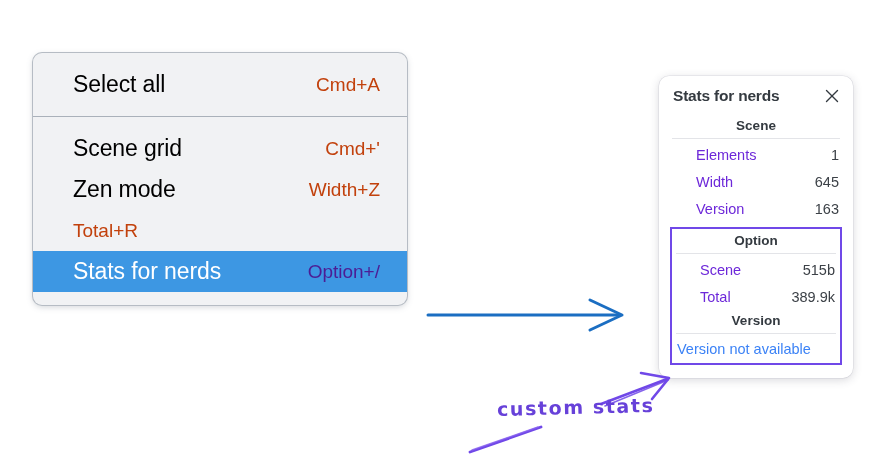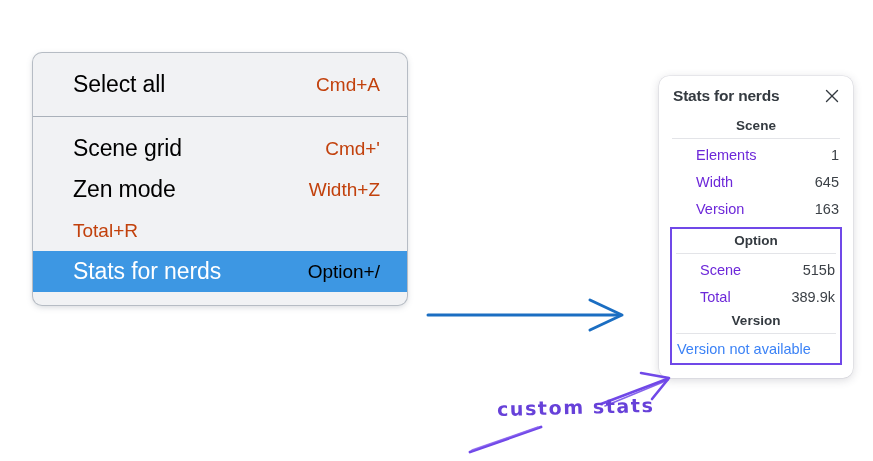--- a/index.html
+++ b/index.html
@@ -55,21 +55,21 @@
   }
   .menu-item .mi-shortcut {
     font-size: 19px;
     color: #c2410c;
     line-height: 1;
   }
   .menu-item.selected {
     background: #3d97e3;
   }
   .menu-item.selected .mi-label { color: #ffffff; }
-  .menu-item.selected .mi-shortcut { color: #000000; }
+  .menu-item.selected .mi-shortcut { color: #4c1d95; }
 
   
   #stats-panel {
     position: absolute;
     left: 659px;
     top: 76px;
     width: 194px;
     background: #ffffff;
     border-radius: 10px;
     box-shadow: 0 2px 10px rgba(60,60,80,0.20), 0 0 0 0.5px rgba(180,180,195,0.35);

